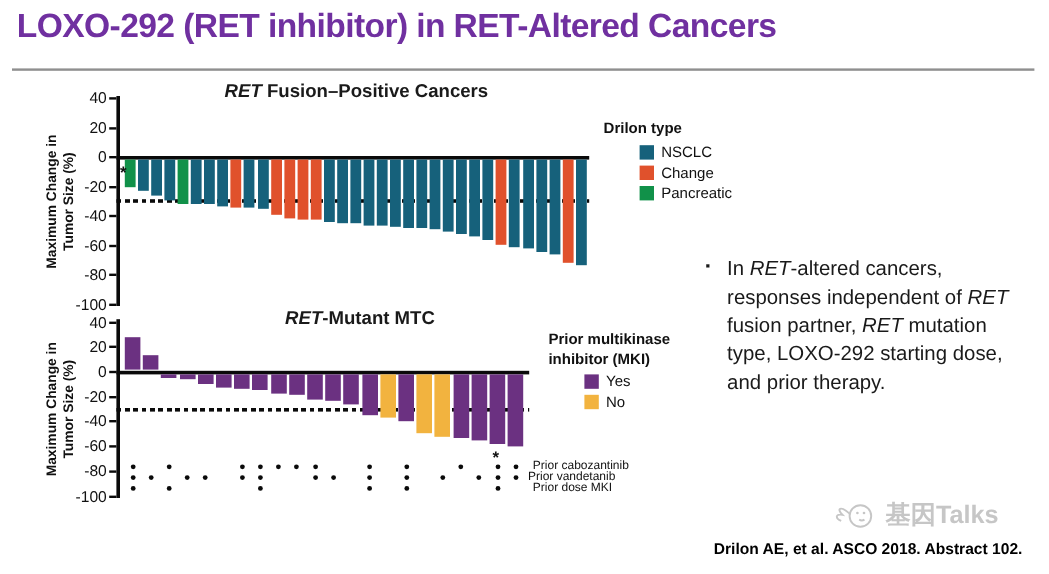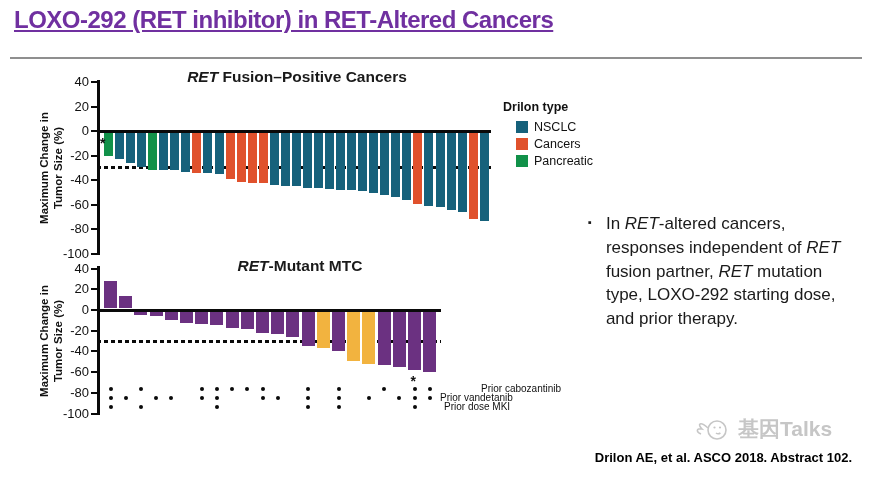--- a/index.html
+++ b/index.html
@@ -1,35 +1,35 @@
 <!DOCTYPE html>
 <html><head>
 <meta charset="utf-8">
 <style>
   html,body{margin:0;padding:0;}
   body{
     width:874px;height:478px;background:#ffffff;position:relative;overflow:hidden;
     font-family:"Liberation Sans",sans-serif;color:#111;
   }
-  .page-title{position:absolute;left:14px;top:6px;font-size:24px;font-weight:bold;color:#7030a0;letter-spacing:-0.5px;white-space:nowrap;text-decoration:underline;}
+  .page-title{position:absolute;left:14px;top:6px;font-size:28px;font-weight:bold;color:#7030a0;letter-spacing:-0.5px;white-space:nowrap;}
   .title-rule{position:absolute;left:10px;top:57px;width:852px;height:2px;background:#8f8f8f;}
   .chart-layer{position:absolute;left:0;top:0;width:874px;height:478px;}
   .chart-title{position:absolute;text-align:center;font-weight:bold;font-size:15.5px;color:#1a1a1a;white-space:nowrap;}
   .chart-title em,.bullet-text em{font-style:italic;}
   .spine,.tick,.zeroline{position:absolute;background:#0a0a0a;}
   .ticklabel{position:absolute;text-align:right;font-size:13px;color:#111;}
   .refline{position:absolute;height:3px;background:repeating-linear-gradient(90deg,#0a0a0a 0 4px,transparent 4px 7px);}
   .bar{position:absolute;}
   .asterisk{position:absolute;font-weight:bold;font-size:14px;line-height:1;color:#111;}
   .ylabel{position:absolute;width:180px;height:30px;transform:rotate(-90deg);text-align:center;font-weight:bold;font-size:11.5px;line-height:1.25;color:#111;}
   .dot{position:absolute;width:4px;height:4px;border-radius:50%;background:#0a0a0a;}
   .dotlabel{position:absolute;font-size:10px;color:#111;white-space:nowrap;}
   .legend{position:absolute;font-size:12.5px;color:#111;}
   .legend-title{font-weight:bold;line-height:1.25;margin-bottom:4px;}
-  .legend-item{display:flex;align-items:center;margin-left:13px;margin-top:3px;}
+  .legend-item{display:flex;align-items:center;margin-left:30px;margin-top:3px;}
   .swatch{width:12px;height:12px;display:inline-block;margin-right:6px;flex:0 0 auto;}
   .bullet-block{position:absolute;left:588px;top:212px;width:270px;display:flex;font-size:17px;line-height:1.4;color:#1a1a1a;}
   .bullet-marker{font-size:11px;margin-right:14px;margin-top:3px;}
   .watermark{position:absolute;left:690px;top:414px;display:flex;align-items:center;color:#c6c6c6;font-size:21px;font-weight:bold;white-space:nowrap;}
   .watermark svg{margin-right:4px;}
   .citation{position:absolute;left:540px;top:450px;width:312px;text-align:right;font-weight:bold;font-size:13px;color:#000;}
 </style>
 </head>
 <body>
 
@@ -98,21 +98,21 @@
     <div class="bar" style="left: 479.7px; top: 132.5px; width: 9px; height: 88.2px; background: rgb(22, 97, 123);"></div>
     <div class="asterisk" style="left: 100px; top: 136px;">*</div>
     <div class="legend" style="left: 503px; top: 100px; width: 110px;">
       <div class="legend-title">Drilon type</div>
       <div class="legend-item">
         <span class="swatch" style="background: rgb(22, 97, 123);"></span>
         <span>NSCLC</span>
       </div>
       <div class="legend-item">
         <span class="swatch" style="background: rgb(224, 81, 44);"></span>
-        <span>Cancers</span>
+        <span>Change</span>
       </div>
       <div class="legend-item">
         <span class="swatch" style="background: rgb(17, 145, 73);"></span>
         <span>Pancreatic</span>
       </div>
     </div>
   </div>
 <div class="chart-layer" id="chart-mtc">
     <div class="chart-title" style="left: 150px; top: 257px; width: 300px;"><em>RET</em><span>-Mutant MTC</span></div>
     <div class="ylabel" style="left: -38px; top: 325.5px;">
@@ -166,21 +166,21 @@
     <div class="dot" style="left: 199.7px; top: 386.66px;"></div>
     <div class="dot" style="left: 214.9px; top: 386.66px;"></div>
     <div class="dot" style="left: 230.1px; top: 386.66px;"></div>
     <div class="dot" style="left: 245.3px; top: 386.66px;"></div>
     <div class="dot" style="left: 260.5px; top: 386.66px;"></div>
     <div class="dot" style="left: 306.1px; top: 386.66px;"></div>
     <div class="dot" style="left: 336.5px; top: 386.66px;"></div>
     <div class="dot" style="left: 382.1px; top: 386.66px;"></div>
     <div class="dot" style="left: 412.5px; top: 386.66px;"></div>
     <div class="dot" style="left: 427.7px; top: 386.66px;"></div>
-    <div class="dotlabel" style="left: 444px; top: 382.66px; margin-left: 37px;">Prior cabozantinib</div>
+    <div class="dotlabel" style="left: 444px; top: 382.66px;">Prior cabozantinib</div>
     <div class="dot" style="left: 108.5px; top: 395.975px;"></div>
     <div class="dot" style="left: 123.7px; top: 395.975px;"></div>
     <div class="dot" style="left: 154.1px; top: 395.975px;"></div>
     <div class="dot" style="left: 169.3px; top: 395.975px;"></div>
     <div class="dot" style="left: 199.7px; top: 395.975px;"></div>
     <div class="dot" style="left: 214.9px; top: 395.975px;"></div>
     <div class="dot" style="left: 260.5px; top: 395.975px;"></div>
     <div class="dot" style="left: 275.7px; top: 395.975px;"></div>
     <div class="dot" style="left: 306.1px; top: 395.975px;"></div>
     <div class="dot" style="left: 336.5px; top: 395.975px;"></div>
@@ -189,20 +189,31 @@
     <div class="dot" style="left: 412.5px; top: 395.975px;"></div>
     <div class="dot" style="left: 427.7px; top: 395.975px;"></div>
     <div class="dotlabel" style="left: 440px; top: 391.975px;">Prior vandetanib</div>
     <div class="dot" style="left: 108.5px; top: 405.29px;"></div>
     <div class="dot" style="left: 138.9px; top: 405.29px;"></div>
     <div class="dot" style="left: 214.9px; top: 405.29px;"></div>
     <div class="dot" style="left: 306.1px; top: 405.29px;"></div>
     <div class="dot" style="left: 336.5px; top: 405.29px;"></div>
     <div class="dot" style="left: 412.5px; top: 405.29px;"></div>
     <div class="dotlabel" style="left: 444px; top: 401.29px;">Prior dose MKI</div>
+    <div class="legend" style="left: 457px; top: 276px; width: 118px;">
+      <div class="legend-title">Prior multikinase inhibitor (MKI)</div>
+      <div class="legend-item">
+        <span class="swatch" style="background: rgb(107, 49, 129);"></span>
+        <span>Yes</span>
+      </div>
+      <div class="legend-item">
+        <span class="swatch" style="background: rgb(242, 179, 63);"></span>
+        <span>No</span>
+      </div>
+    </div>
   </div>
 
 <div class="bullet-block">
   <span class="bullet-marker">▪</span>
   <span class="bullet-text" id="bullet-text"><span>In </span><em>RET</em><span>-altered cancers, responses independent of </span><em>RET</em><span> fusion partner, </span><em>RET</em><span> mutation type, LOXO-292 starting dose, and prior therapy.</span></span>
 </div>
 
 <div class="watermark">
   <svg width="44" height="30" viewBox="0 0 44 30">
     <g fill="none" stroke="#c6c6c6" stroke-width="1.6">

